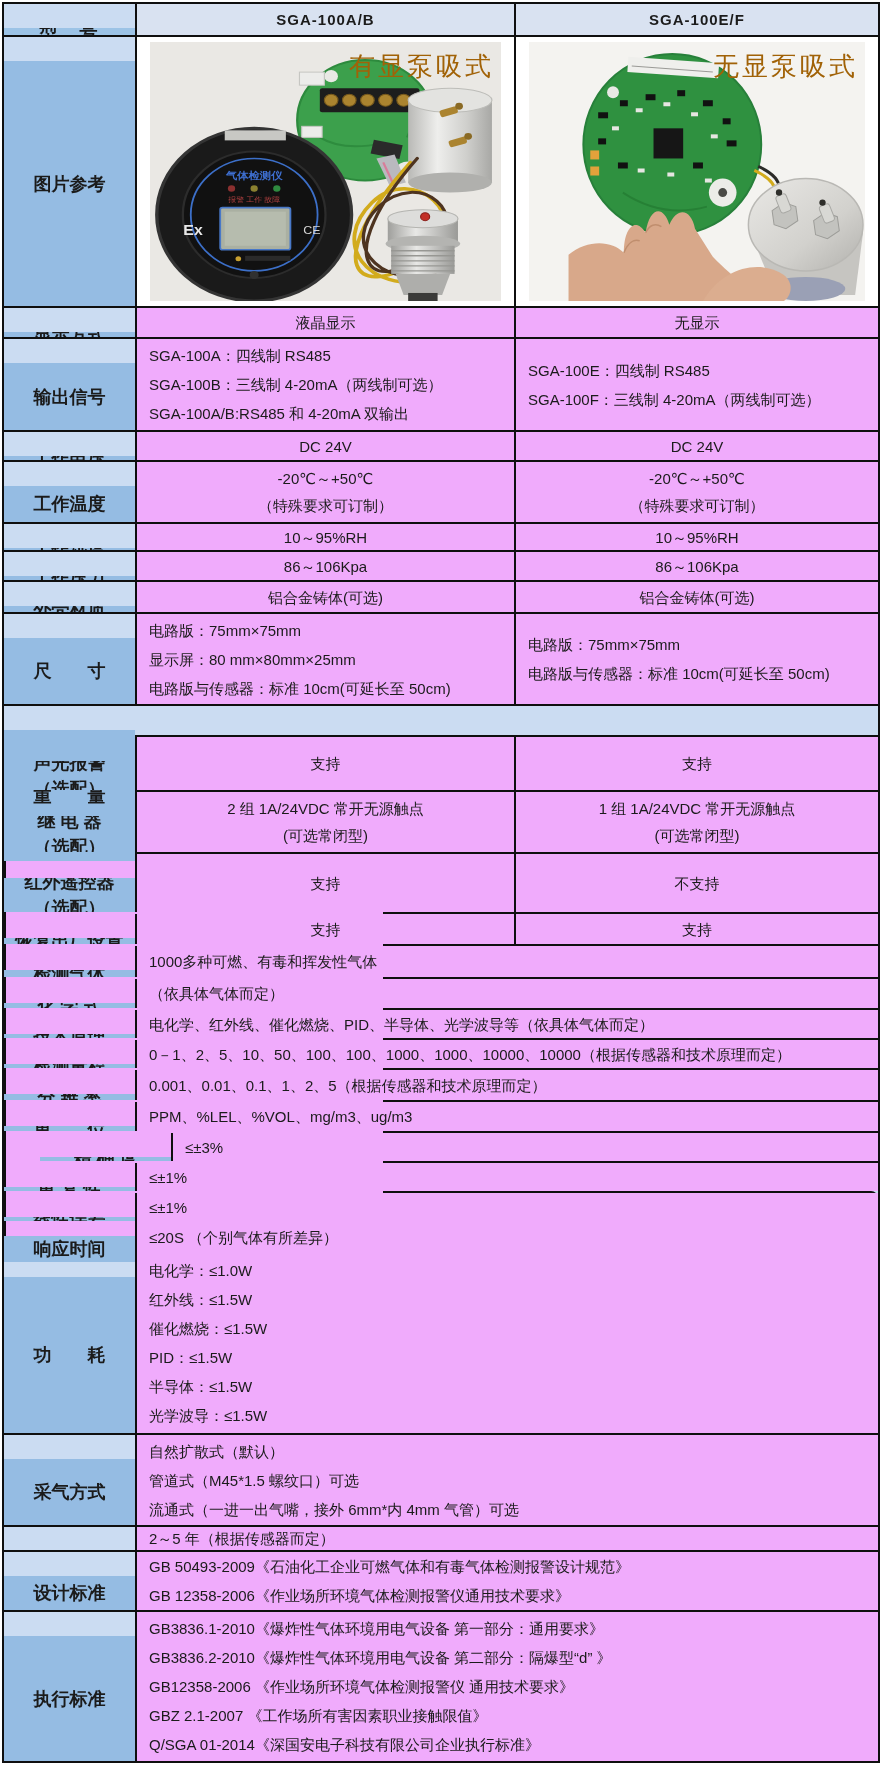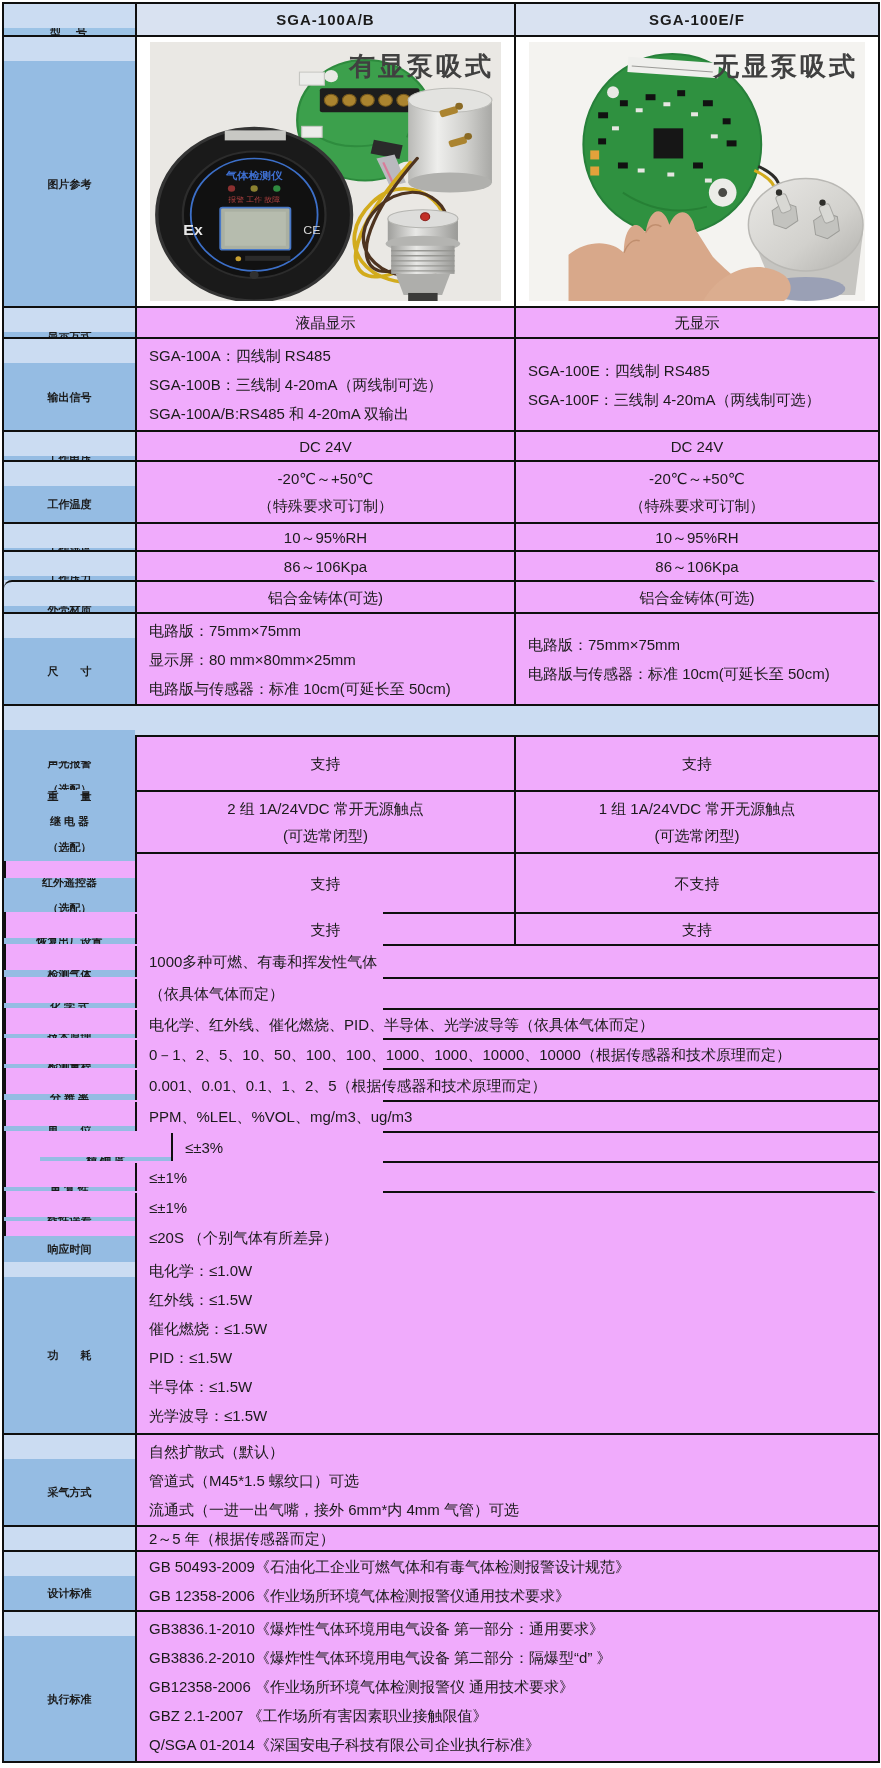--- a/index.html
+++ b/index.html
@@ -2,40 +2,40 @@
 <html><head>
 <meta charset="utf-8">
 <style>
   html,body{margin:0;padding:0;background:#ffffff;}
   body{width:881px;font-family:"Liberation Sans","DejaVu Sans",sans-serif;color:#1b1b1b;}
   .tbl{margin:2px 1px 0 2px;width:874px;border:2px solid #0f0f0f;background:#CBDCF2;}
   .row{display:flex;border-top:2px solid #0f0f0f;}
   .row.no-top{border-top:none;}
   .cell{box-sizing:border-box;overflow:hidden;}
   .label-cell{width:131px;flex:0 0 131px;background:#95BCE3;display:flex;flex-direction:column;
-    justify-content:center;align-items:center;font-weight:bold;font-size:11px;text-align:center;margin-top:24px;}
+    justify-content:center;align-items:center;font-weight:bold;font-size:18px;text-align:center;margin-top:24px;}
   .label-cell div{line-height:26px;white-space:nowrap;}
   .val-cell{background:#f0abfc;border-left:2px solid #0f0f0f;font-size:15px;}
   .col1{width:379px;flex:0 0 379px;}
   .col2{flex:1 1 auto;}
   .colspan{flex:1 1 auto;}
   .center{display:flex;flex-direction:column;justify-content:center;align-items:center;text-align:center;}
   .center div{line-height:27px;white-space:nowrap;}
   .leftal{display:flex;flex-direction:column;justify-content:center;padding:2px 12px;}
   .leftal div{line-height:29px;white-space:nowrap;}
   .header-row{height:31px;}
   .header-row .label-cell{background:#9CC3E6;letter-spacing:2px;}
   .model-cell{background:#D9E2F1;display:flex;align-items:center;justify-content:center;
     font-weight:bold;font-size:15px;letter-spacing:1px;}
   .image-row{height:269px;}
   .photo-cell{position:relative;background:#ffffff;border-left:2px solid #0f0f0f;}
   .photo{position:absolute;top:5px;bottom:5px;left:13px;right:13px;}
   .photo svg{width:100%;height:100%;display:block;}
   .watermark{position:absolute;top:12px;right:20px;font-size:26px;letter-spacing:3px;
-    color:#404040;font-weight:bold;z-index:3;}
+    color:#a16207;font-weight:normal;z-index:3;}
 </style>
 </head>
 <body>
 
 <div class="tbl">
 
   <div class="row header-row no-top">
     <div class="cell label-cell">
       <div>型　号</div>
     </div>
@@ -295,21 +295,21 @@
         <div class="cell label-cell">
           <div>工作压力</div>
         </div>
         <div class="cell val-cell col1 center">
           <div>86～106Kpa</div>
         </div>
         <div class="cell val-cell col2 center">
           <div>86～106Kpa</div>
         </div>
       </div>
-      <div class="row" style="height: 30px; border-radius: 8px;">
+      <div class="row" style="height: 30px;">
         <div class="cell label-cell">
           <div>外壳材质</div>
         </div>
         <div class="cell val-cell col1 center">
           <div>铝合金铸体(可选)</div>
         </div>
         <div class="cell val-cell col2 center">
           <div>铝合金铸体(可选)</div>
         </div>
       </div>

